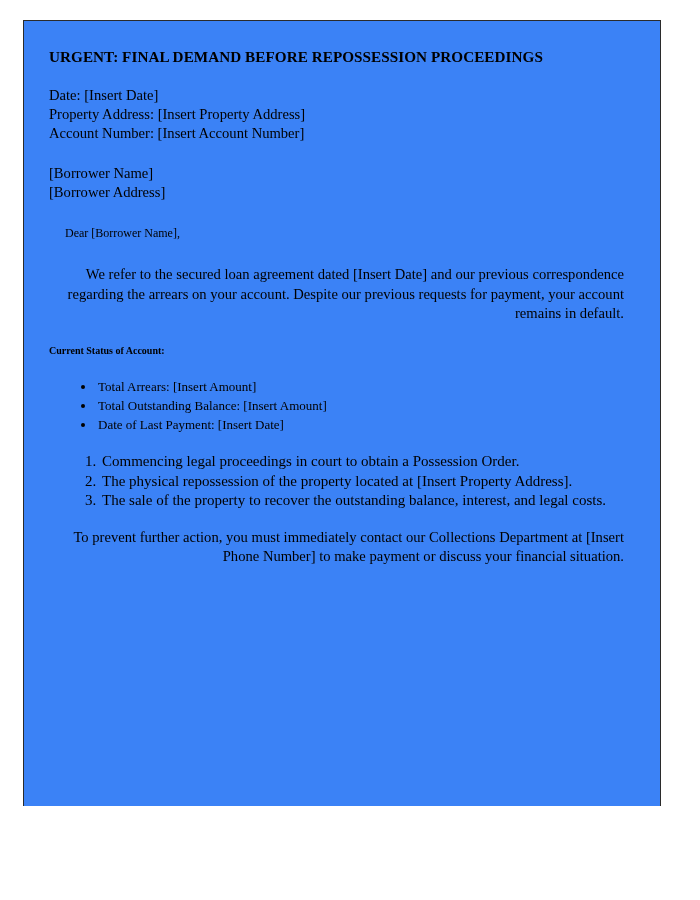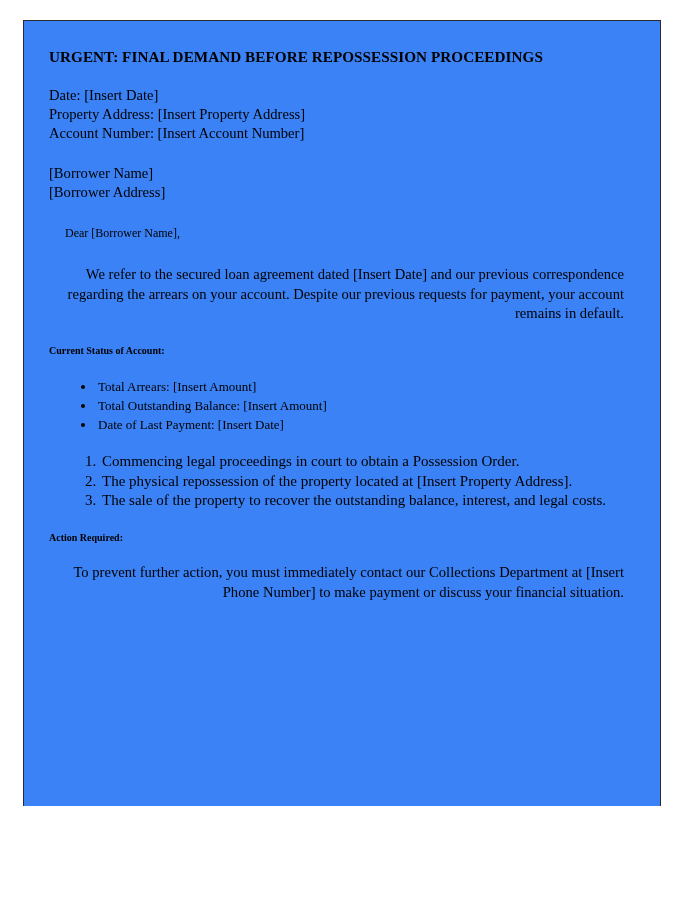--- a/index.html
+++ b/index.html
@@ -136,18 +136,17 @@
 
 
 
     <ol class="numbered-list">
       <li>Commencing legal proceedings in court to obtain a Possession Order.</li>
       <li>The physical repossession of the property located at [Insert Property Address].</li>
       <li>The sale of the property to recover the outstanding balance, interest, and legal costs.</li>
     </ol>
 
 
-    <h2 class="section-heading">Action Required:</h2>
 
     <p class="body-para">To prevent further action, you must immediately contact our Collections Department at [Insert Phone Number] to make payment or discuss your financial situation.</p>
 
   </div>
 </div>
 
 </body></html>

